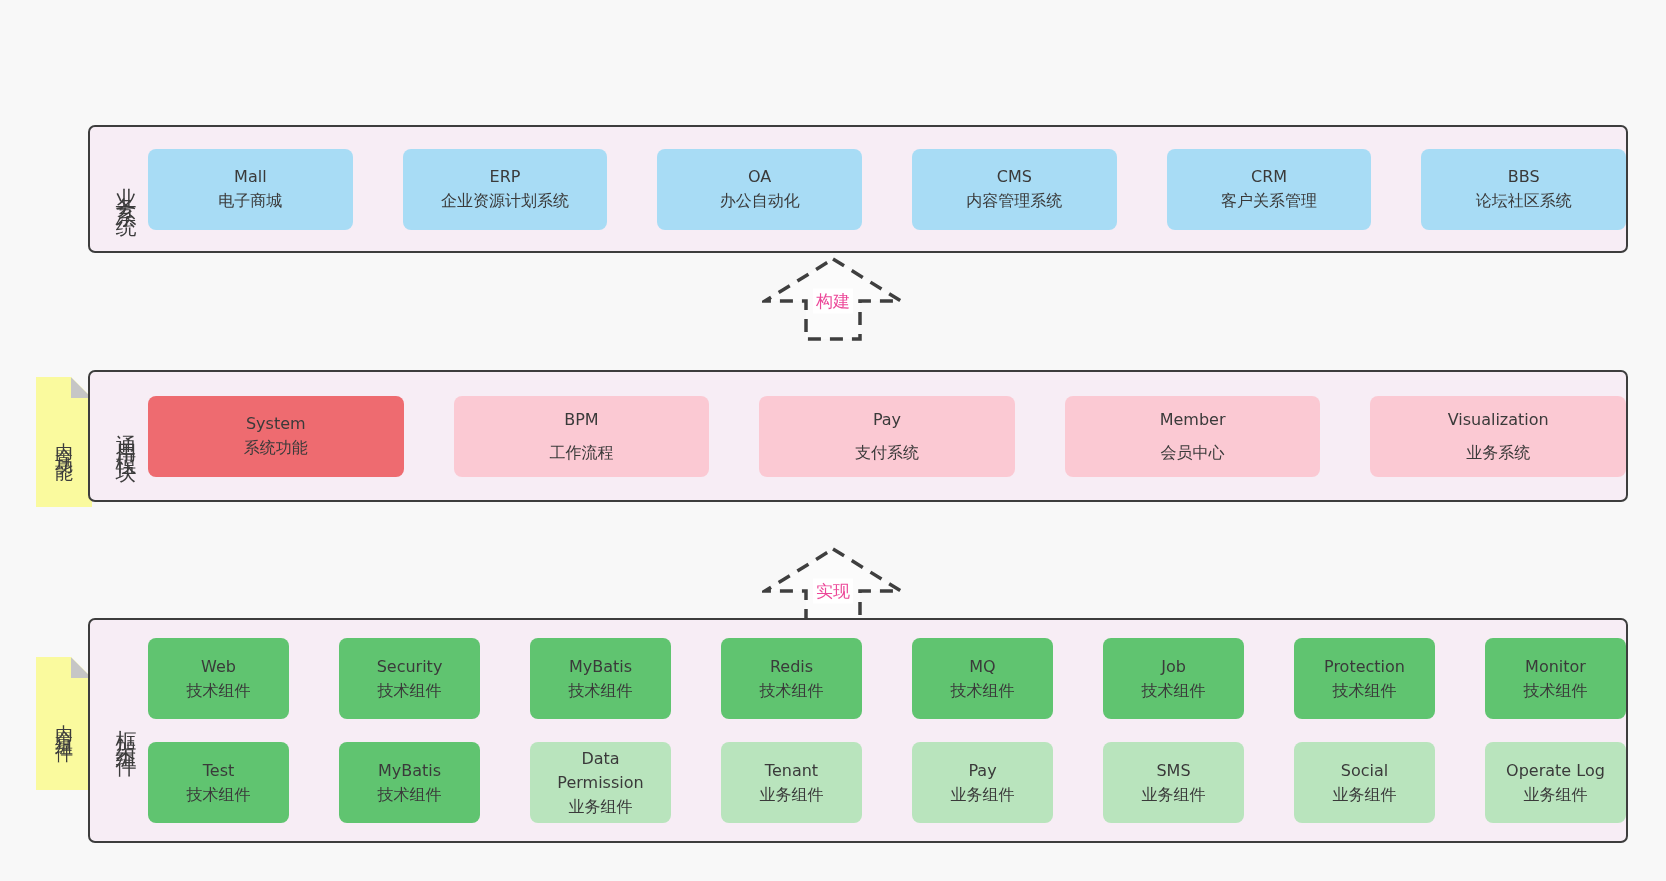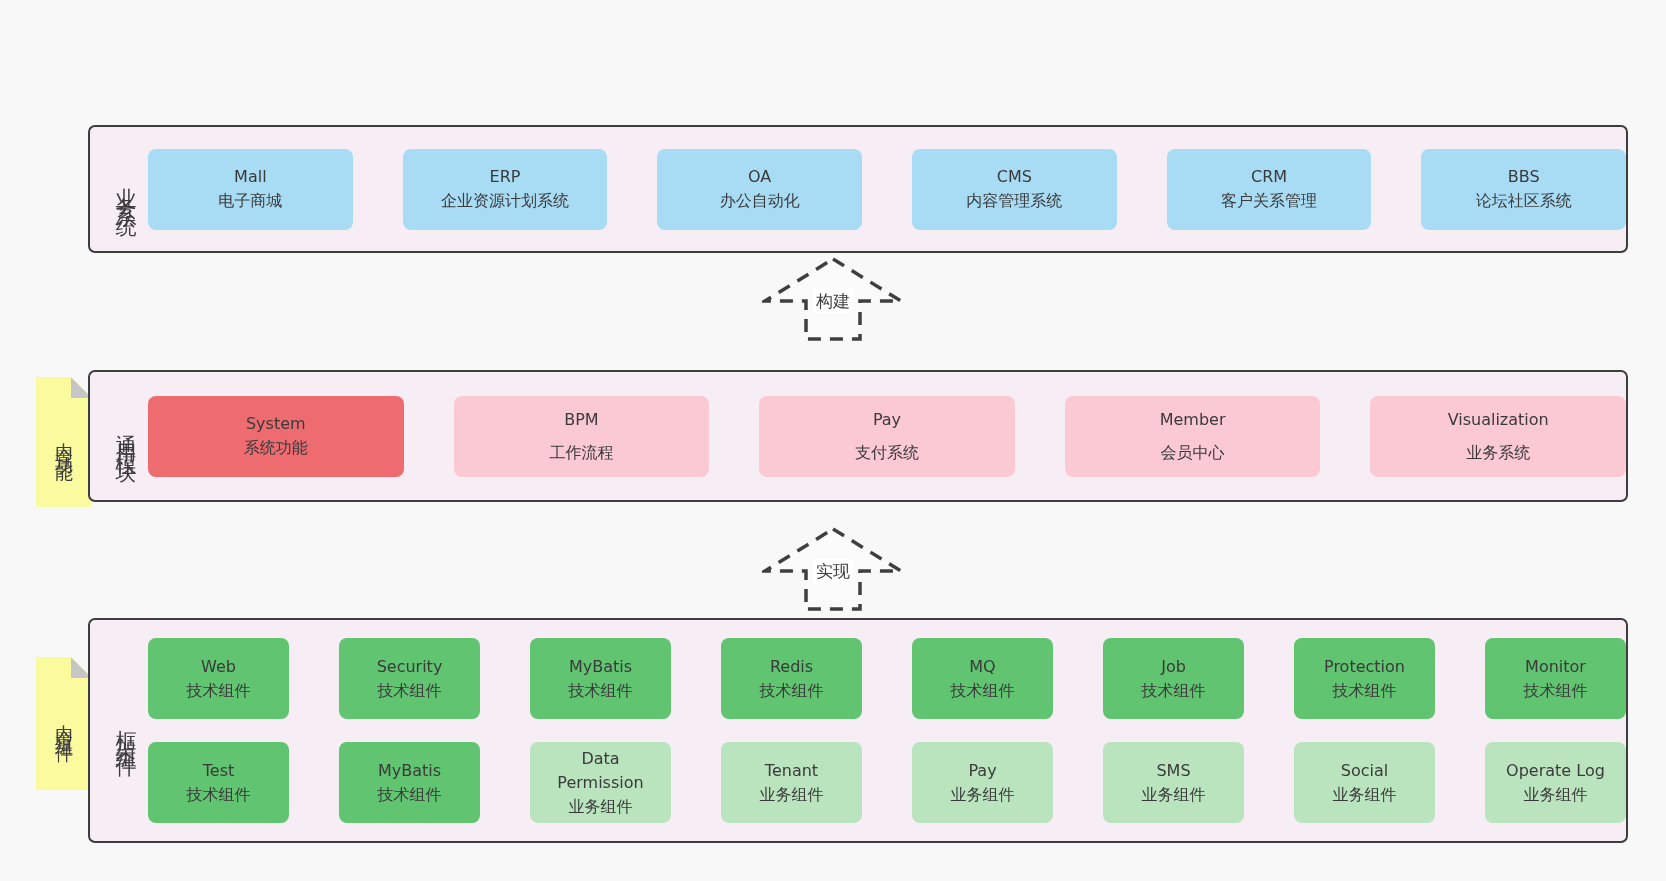--- a/index.html
+++ b/index.html
@@ -53,21 +53,21 @@
   .sticky-text {
     writing-mode:vertical-lr; text-orientation:upright;
     font-size:18px; letter-spacing:7px; line-height:38px;
     color:var(--text,#3c3c3c);
   }
 
   .arrow { position:absolute; left:762px; width:142px; height:86px; z-index:1; }
   .arrow svg { display:block; width:100%; height:100%; }
   .arrow-label {
     position:absolute; left:50%; top:52%; transform:translate(-50%,-50%);
-    background:#ffffff; padding:1px 3px; font-size:17px; color:#404040;
+    background:#ffffff; padding:1px 3px; font-size:17px; color:#ec4899;
     white-space:nowrap;
   }
 </style>
 </head>
 <body>
 
 <div class="canvas">
 
   <section class="layer" style="top:125px; height:128px;">
     <div class="layer-label">业务系统</div>
@@ -133,21 +133,21 @@
             <span class="box-desc">会员中心</span>
           </div>
           <div class="box s-pink">
             <span class="box-name">Visualization</span>
             <span class="box-desc">业务系统</span>
           </div>
         </div>
       </div>
   </section>
 
-  <div class="arrow" style="top:526px;text-align:right;">
+  <div class="arrow" style="top:546px;text-align:right;">
     <svg viewBox="0 0 142 86">
       <path d="M71 3 L139 45 L98 45 L98 83 L44 83 L44 45 L3 45 Z" fill="#fbfbfb" stroke="#3f3f3f" stroke-width="3.5" stroke-dasharray="13 9"></path>
     </svg>
     <span class="arrow-label">实现</span>
   </div>
 
   <div class="sticky" style="top:657px; height:133px;">
     <span class="sticky-fold"></span>
     <span class="sticky-text">内置组件</span>
   </div>

